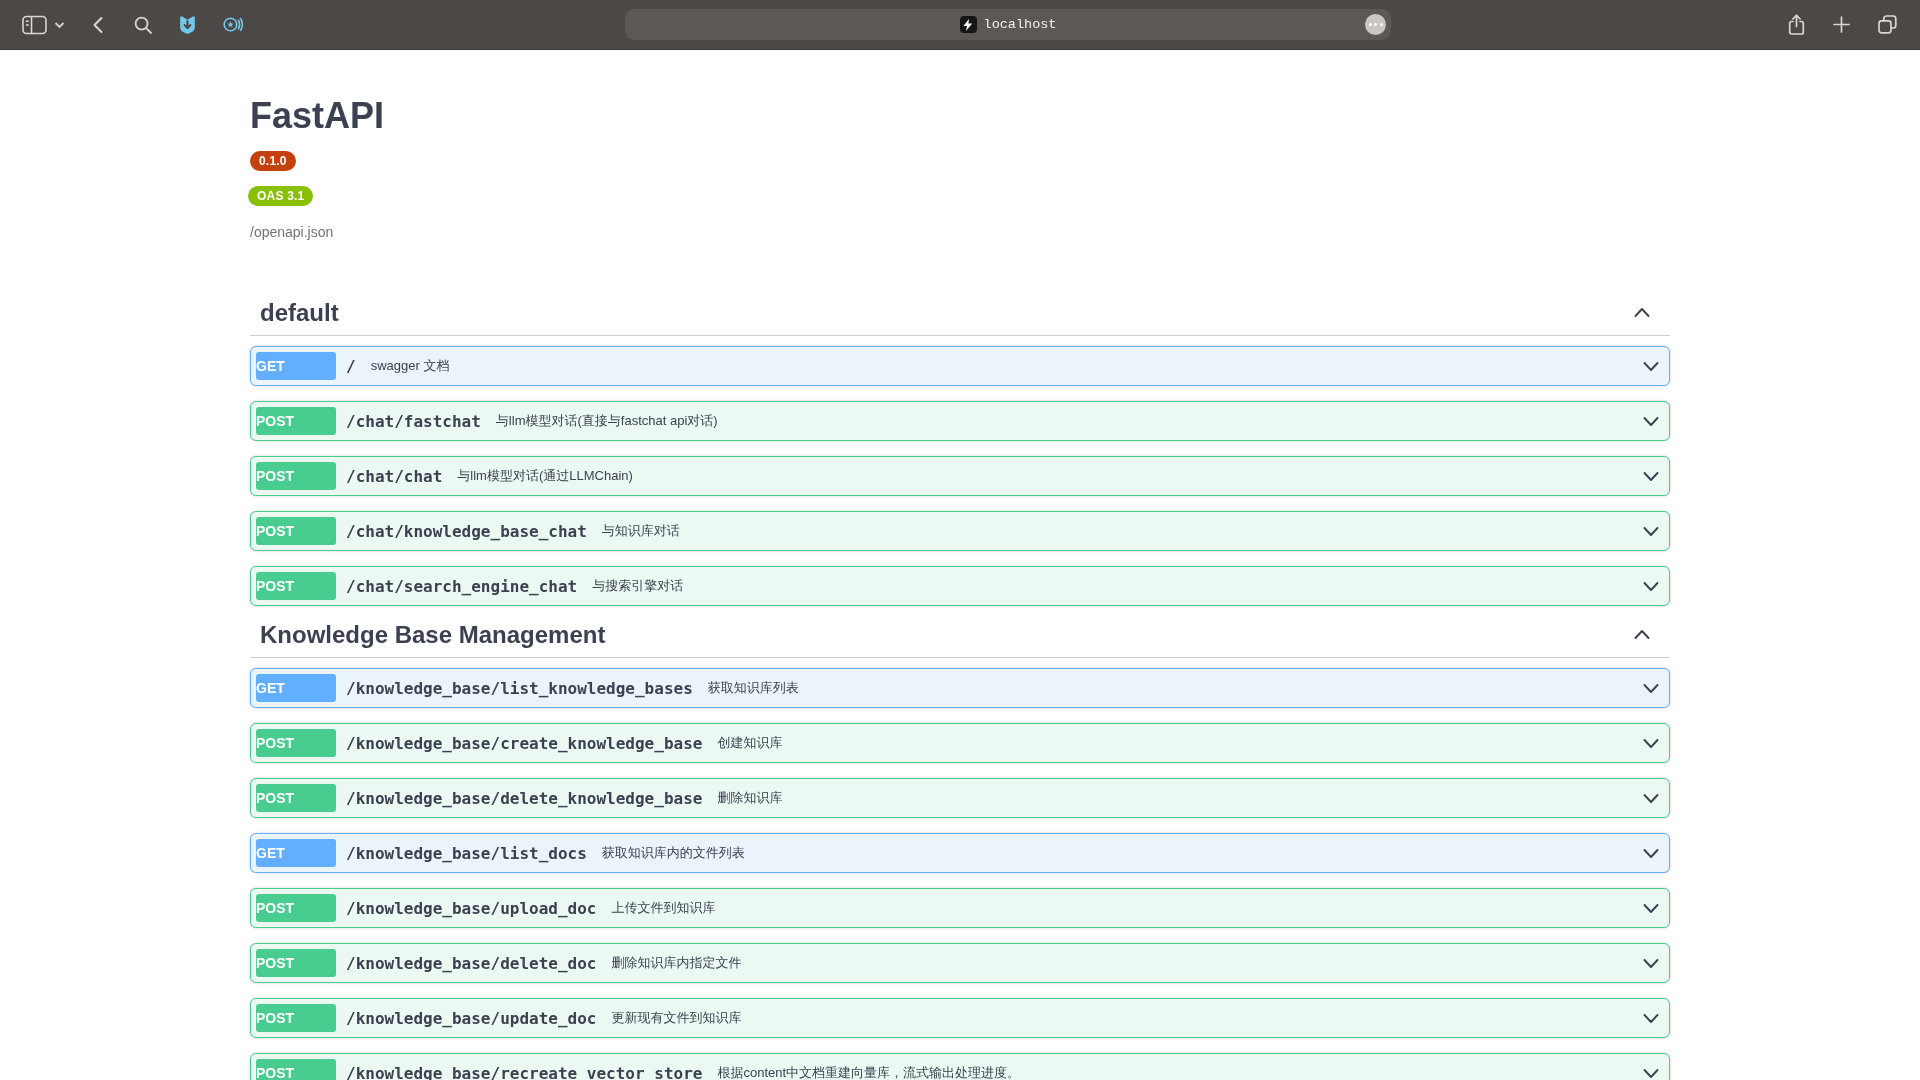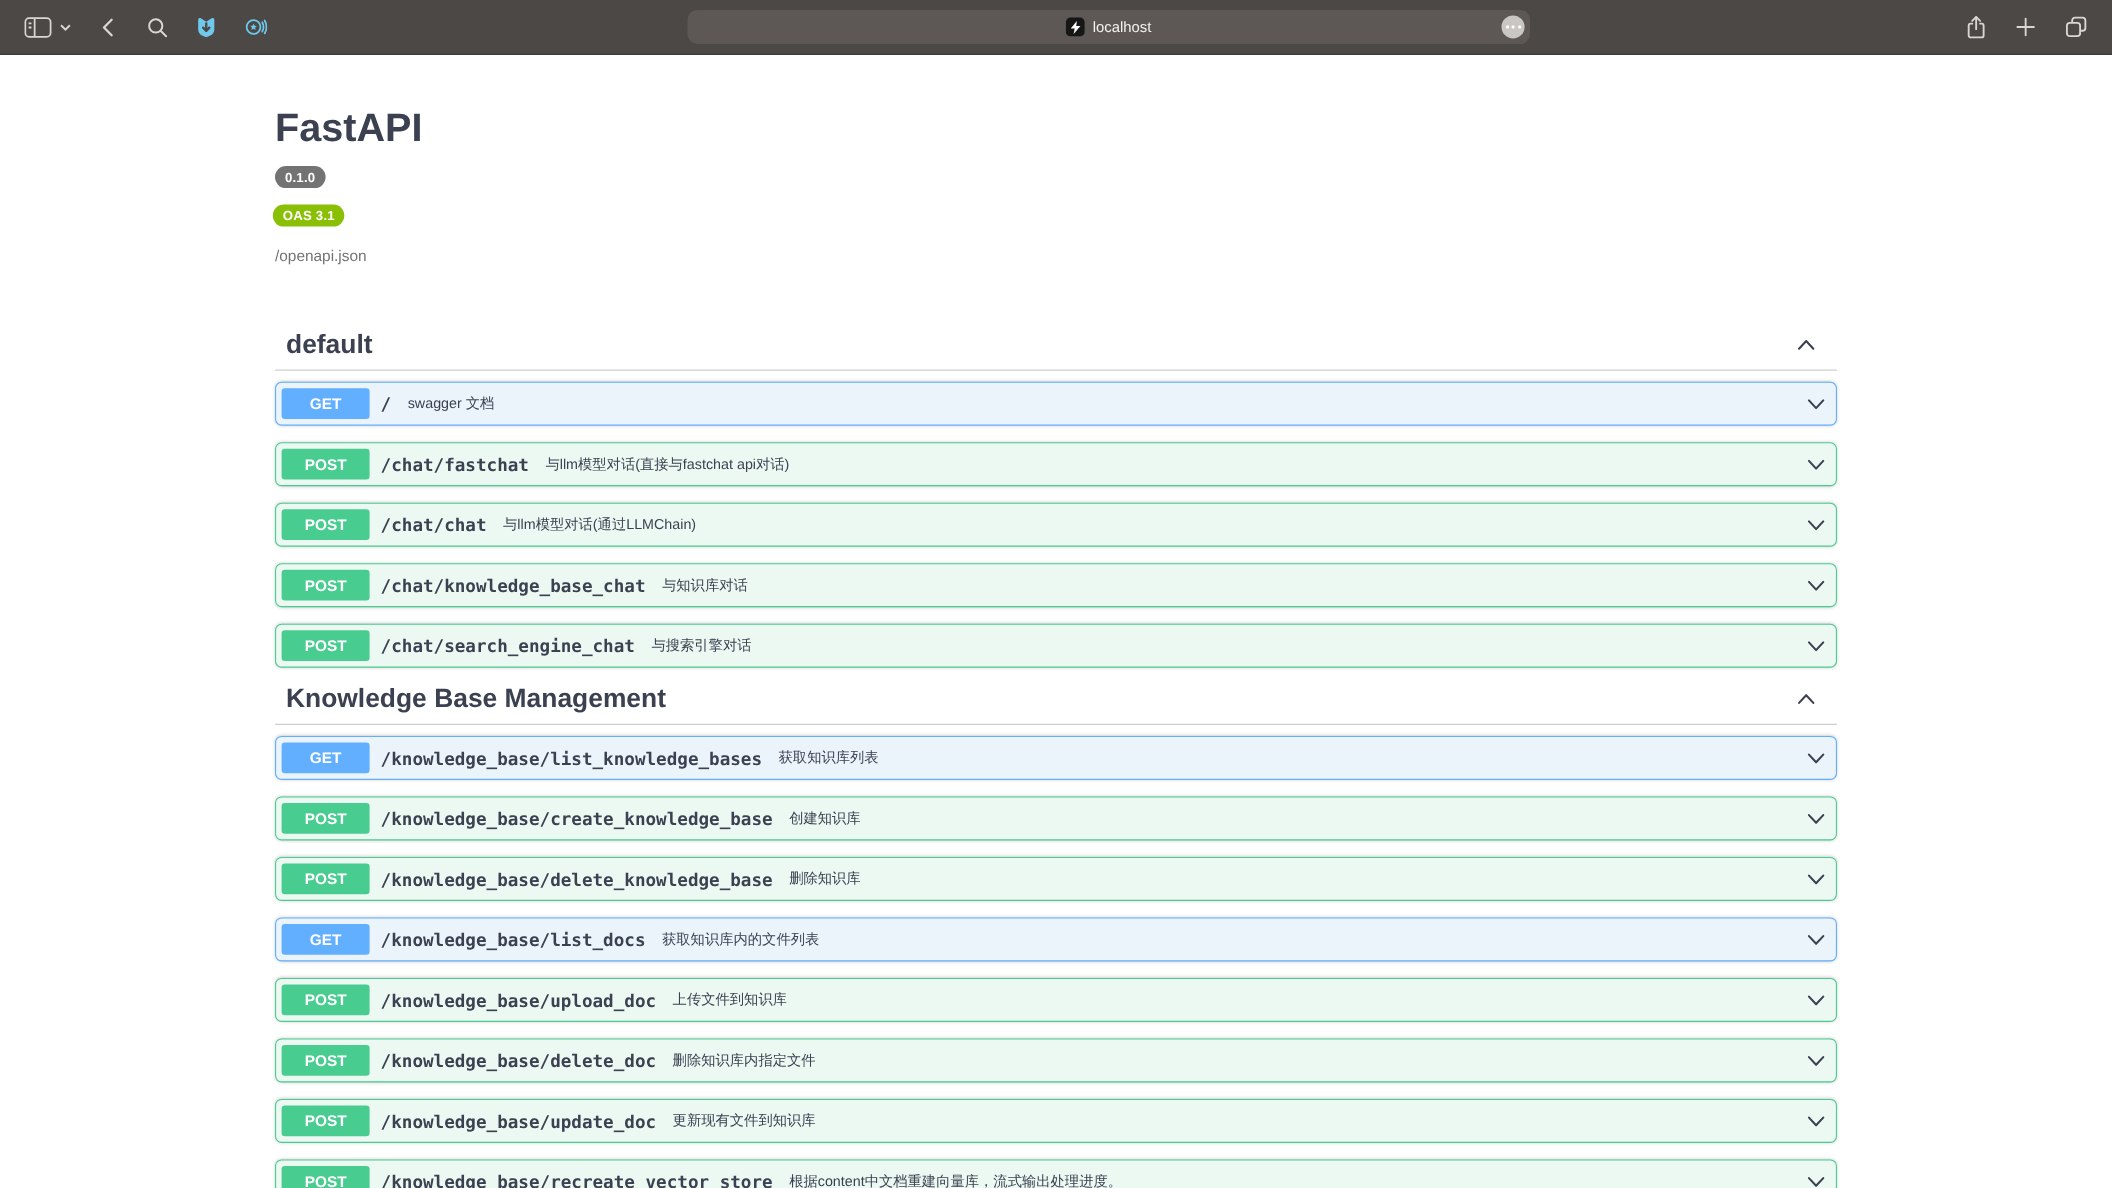--- a/index.html
+++ b/index.html
@@ -8,21 +8,21 @@
 
   
   .toolbar {
     height: 50px; background: #4c4846; border-bottom: 1px solid #3c3836;
     display: flex; align-items: center; padding: 0 22px;
   }
   .tb-left { display: flex; align-items: center; gap: 24px; }
   .tb-group { display: flex; align-items: center; gap: 6px; }
   .tb-btn { display: flex; align-items: center; justify-content: center; color: #d9d6d3; cursor: pointer; background: none; border: none; }
   .tb-btn.cyan { color: #6fc9ec; }
-  .tb-center { flex: 1; display: flex; justify-content: center; }
+  .tb-center { flex: 1; display: flex; justify-content: center; font-family: Liberation Mono, monospace; }
   .addr-pill {
     width: 766px; height: 31px; background: #5d5855; border-radius: 9px;
     position: relative; display: flex; align-items: center; justify-content: center;
     color: #f3f2f1; font-size: 13.5px; cursor: text;
   }
   .favicon {
     width: 17px; height: 17px; border-radius: 4px; background: #161616;
     display: flex; align-items: center; justify-content: center; margin-right: 7px;
   }
   .ellipsis-btn {
@@ -35,21 +35,21 @@
 
   
   .page { background: #fff; height: 1030px; overflow: hidden; }
   .wrapper { width: 1420px; margin: 0 auto; padding-top: 46px; }
   .title-row { display: flex; align-items: flex-start; gap: 10px; flex-direction: column; }
   .api-title { font-size: 36px; font-weight: 700; color: #3b4151; line-height: 40px; }
   .badge {
     font-size: 12px; font-weight: 700; color: #fff; padding: 3px 9px;
     border-radius: 99px; margin-top: 5px; display: inline-block; letter-spacing: .2px;
   }
-  .badge.version { background: #737373; }
+  .badge.version { background: #c2410c; }
   .badge.oas { background: #89bf04; margin-left: -2px; text-align: center; }
   .spec-link { display: inline-block; margin-top: 18px; font-size: 14px; color: #737373; text-decoration: none; cursor: pointer; }
 
   #sections { margin-top: 58px; }
   .tag-header {
     display: flex; align-items: center; margin-top: 10px;
     padding: 0 18px 8px 10px; border-bottom: 1px solid rgba(59,65,81,.25); cursor: pointer;
   }
   .tag-title { font-size: 24px; font-weight: 700; color: #3b4151; line-height: 28px; }
   .collapse-btn { margin-left: auto; background: none; border: none; cursor: pointer; display: flex; color: #3b4151; }
@@ -57,21 +57,21 @@
 
   .opblock {
     height: 40px; margin-bottom: 15px; border: 1px solid; border-radius: 6px;
     display: flex; align-items: center; padding: 0 8px 0 5px;
     box-shadow: 0 0 3px rgba(0,0,0,.19); cursor: pointer;
   }
   .opblock.get  { background: #ebf3fb; border-color: #61affe; }
   .opblock.post { background: #ecf9f2; border-color: #49cc90; }
   .method-badge {
     width: 80px; height: 28px; border-radius: 3px; color: #fff;
-    font-size: 14px; font-weight: 700; text-align: center; line-height: 28px; flex: 0 0 auto;
+    font-size: 14px; font-weight: 700; line-height: 28px; flex: 0 0 auto;
   }
   .path {
     margin: 0 10px; font-family: "DejaVu Sans Mono", monospace;
     font-size: 16px; font-weight: 700; color: #3b4151; white-space: nowrap;
   }
   .desc { font-size: 13px; color: #3b4151; margin-left: 5px; white-space: nowrap; overflow: hidden; text-align: center; }
   .expand-btn { margin-left: auto; background: none; border: none; cursor: pointer; display: flex; color: #3b4151; }
 </style>
 </head>
 <body>

